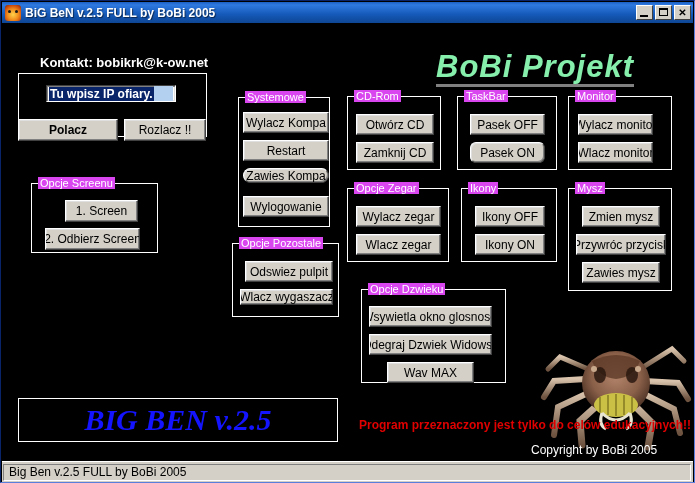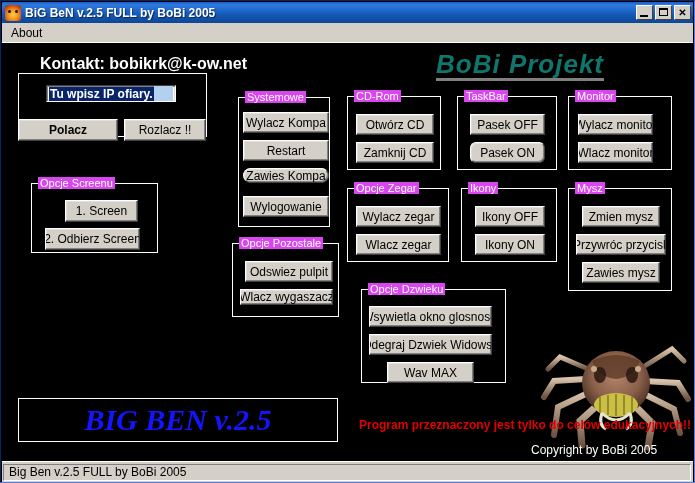--- a/index.html
+++ b/index.html
@@ -185,29 +185,29 @@
   }
   .ipfield .rest {
     flex: 1 1 auto;
     background: #b4d0f0;
     align-self: stretch;
   }
 
   .kontakt {
     position: absolute;
     color: #ffffff;
-    font-size: 16px;
+    font-size: 13px;
     font-weight: bold;
     white-space: nowrap;
   }
 
   .brand {
     position: absolute;
-    color: #0f766e;
-    font-size: 26px;
+    color: #86efac;
+    font-size: 31px;
     font-weight: bold;
     font-style: italic;
     font-family: "Liberation Sans", sans-serif;
     letter-spacing: 1px;
     border-bottom: 3px solid #808080;
     line-height: 1.05;
     white-space: nowrap;
   }
 
   .bigben-box {
@@ -286,23 +286,20 @@
   <div class="titlebar">
     <div class="title-icon"></div>
     <div class="title-text">BiG BeN v.2.5 FULL by BoBi 2005</div>
     <div class="caption-buttons">
       <div class="cap-btn cap-min"></div>
       <div class="cap-btn cap-max"></div>
       <div class="cap-btn cap-close">✕</div>
     </div>
   </div>
 
-  <div class="menubar">
-    <div class="menu-item">About</div>
-  </div>
 
   <div class="client">
 
     <div class="kontakt" style="left:38px; top:12px;">Kontakt: bobikrk@k-ow.net</div>
 
     <div class="groupbox" style="left:16px; top:30px; width:189px; height:64px;"></div>
 
     <div class="ipfield" style="left:44px; top:42px; width:130px; height:17px;">
       <span class="sel">Tu wpisz IP ofiary.</span>
       <span class="rest"></span>

